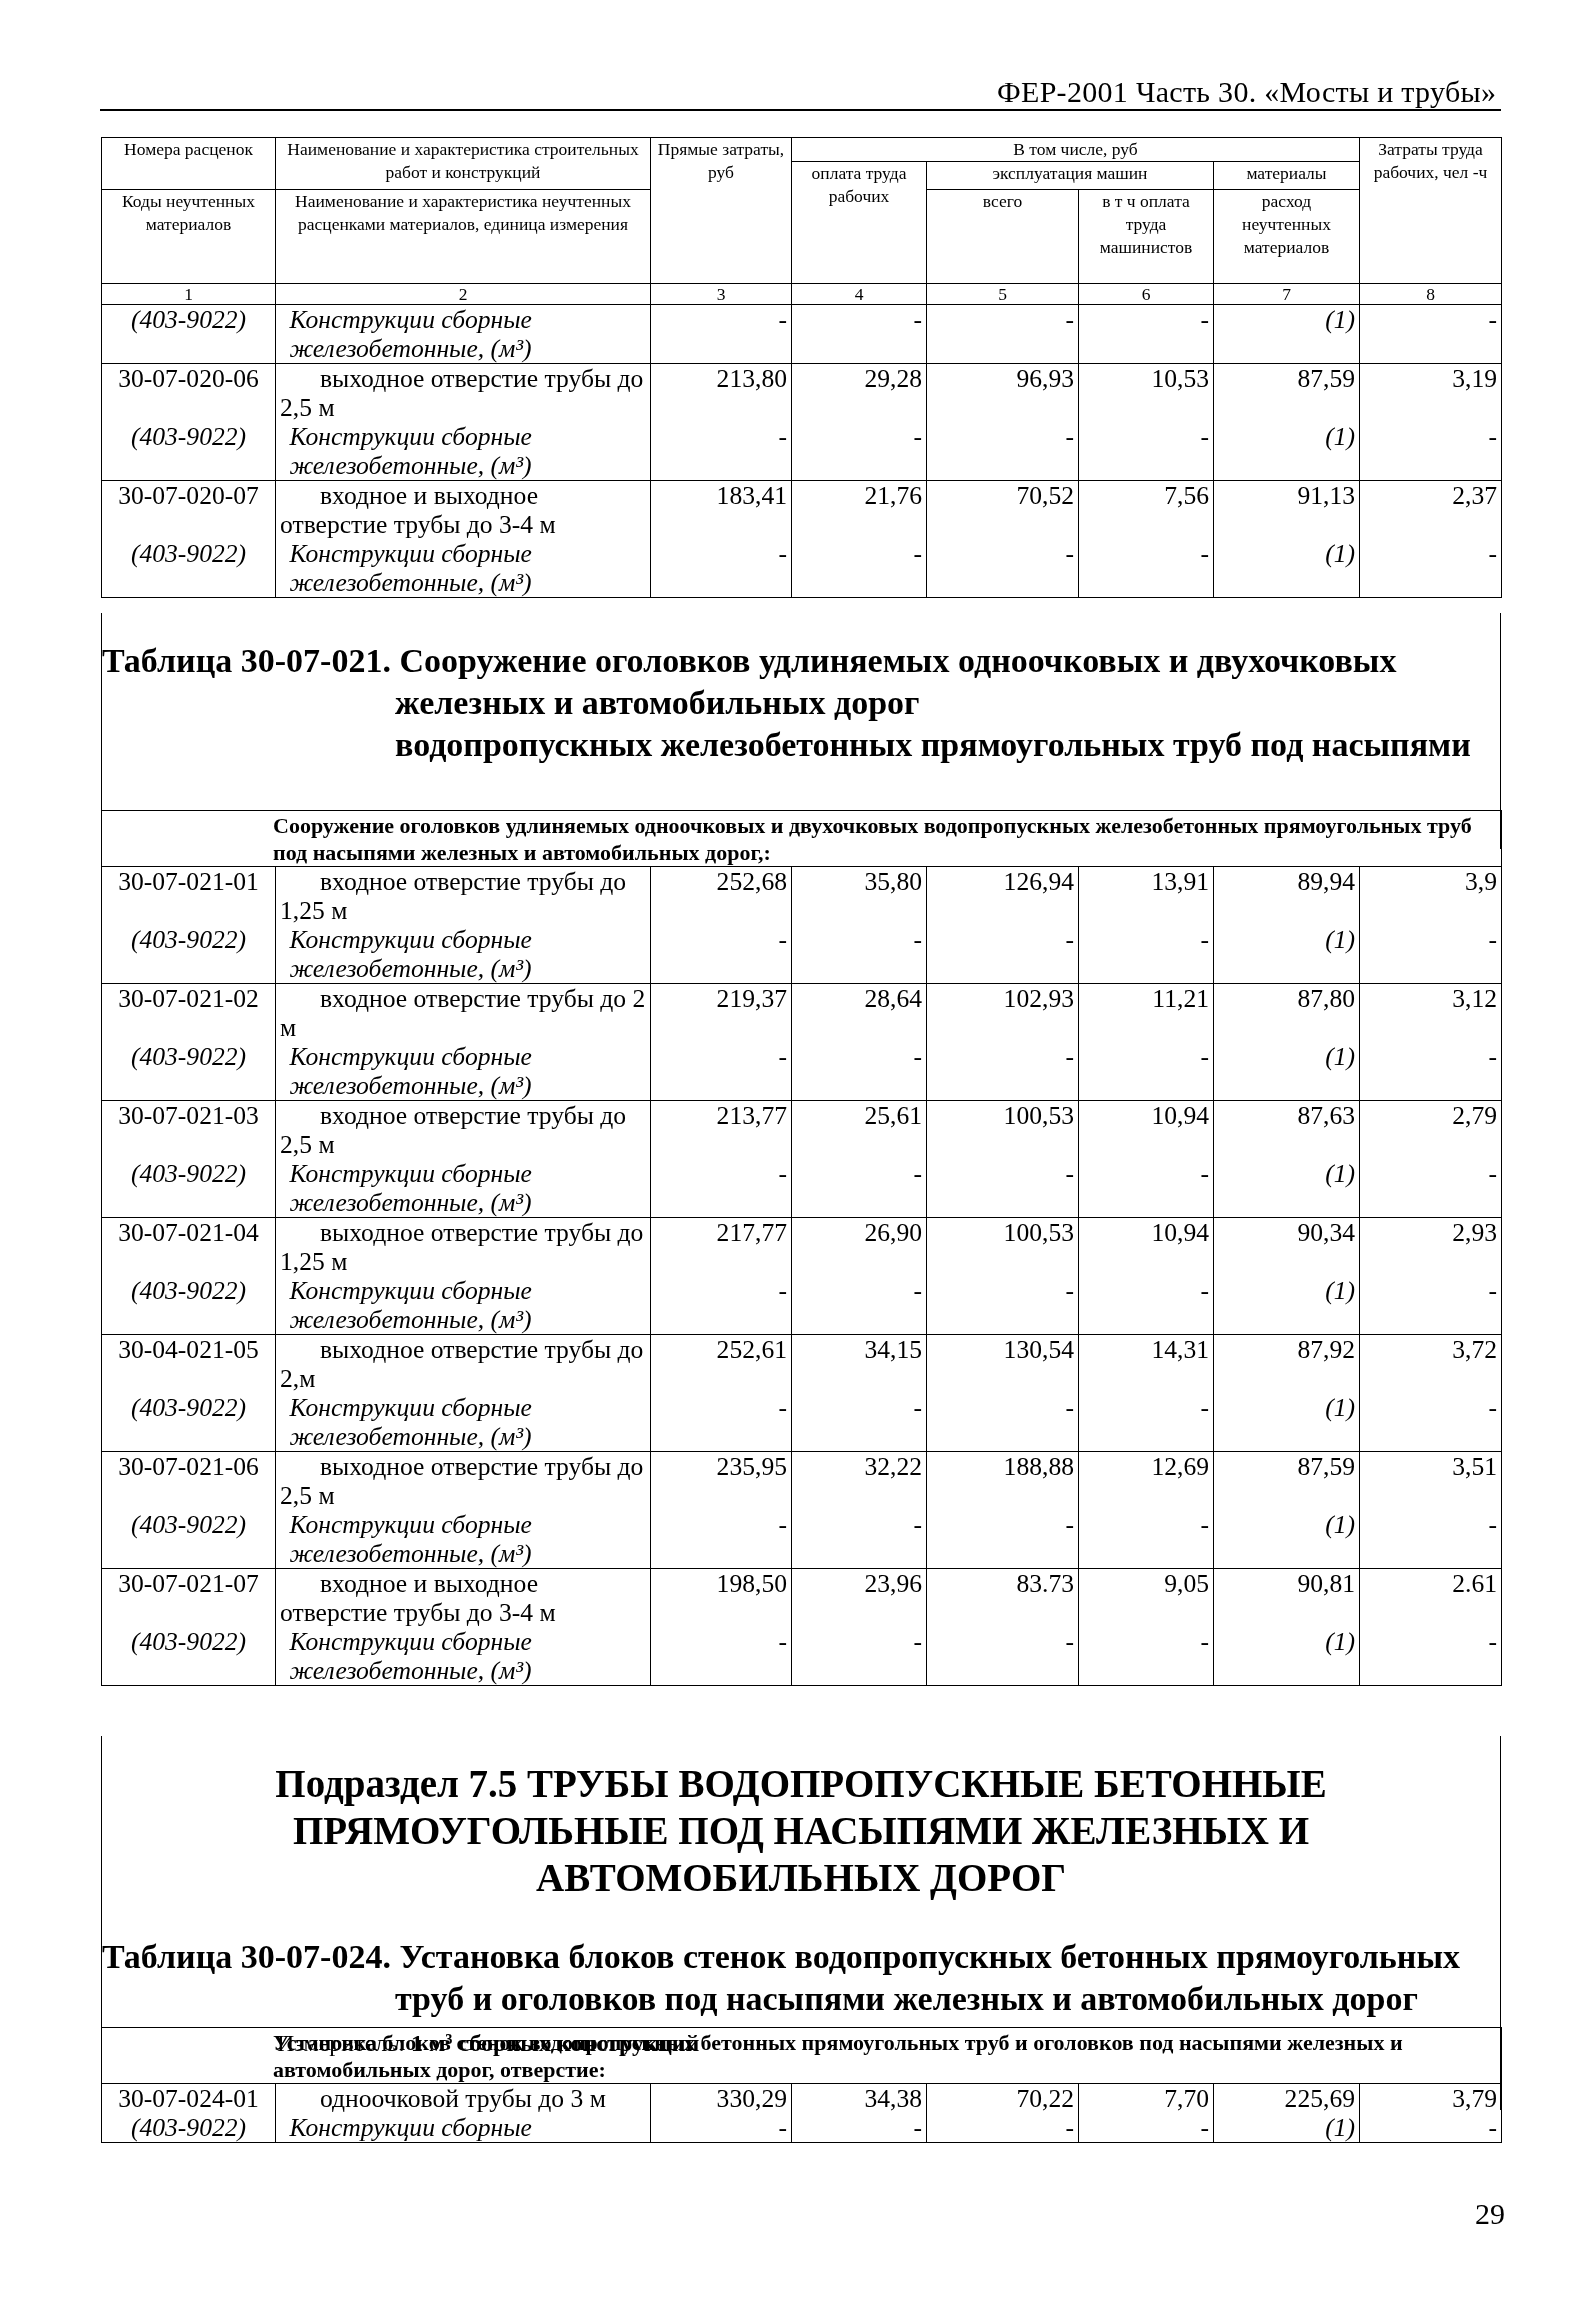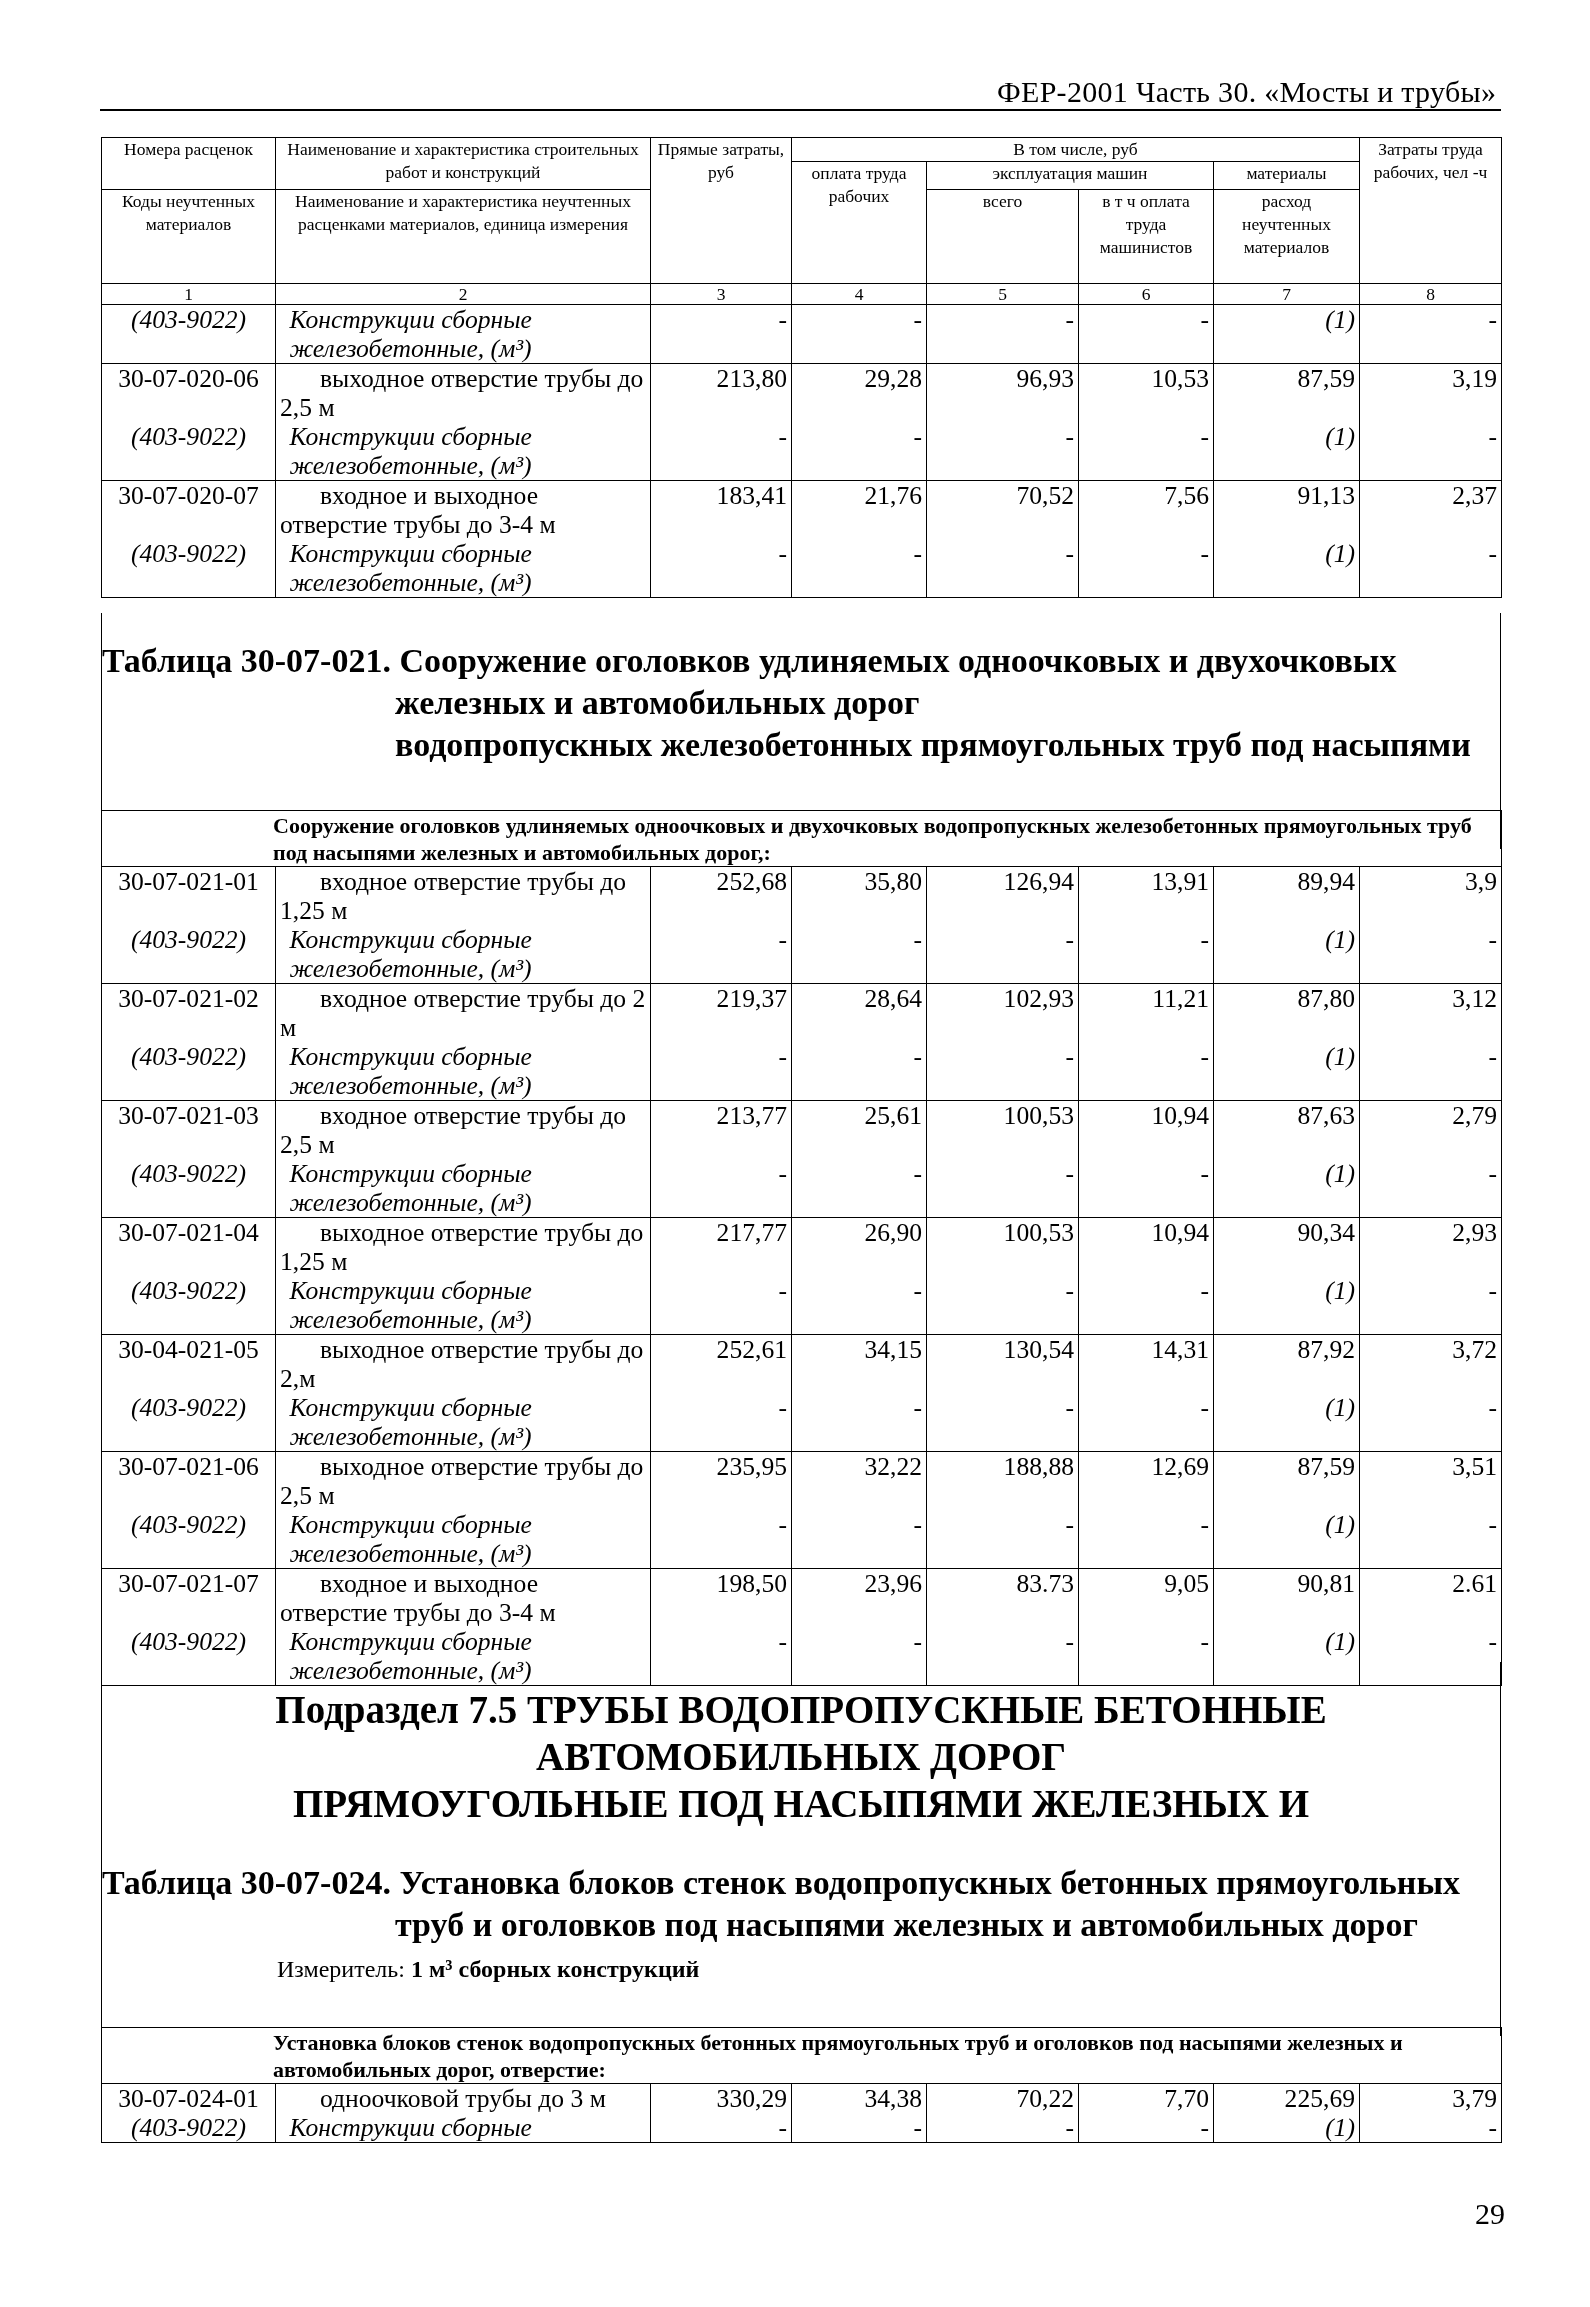--- a/index.html
+++ b/index.html
@@ -503,25 +503,25 @@
         </td>
         <td class="num cell-stack">
           <span>2.61</span>
           <span>&nbsp;</span>
           <span>-</span>
         </td>
       </tr>
     </tbody>
 </table>
 
-<div class="section" style="top:1662px; height:374px;">
+<div class="section" style="top:1736px; height:374px;">
   <div class="subsection" style="margin-top:24px;">
     <div>Подраздел 7.5 ТРУБЫ ВОДОПРОПУСКНЫЕ БЕТОННЫЕ</div>
+    <div>ПРЯМОУГОЛЬНЫЕ ПОД НАСЫПЯМИ ЖЕЛЕЗНЫХ И</div>
     <div>АВТОМОБИЛЬНЫХ ДОРОГ</div>
-    <div>ПРЯМОУГОЛЬНЫЕ ПОД НАСЫПЯМИ ЖЕЛЕЗНЫХ И</div>
   </div>
   <div class="tbl-title" style="margin-top:35px;">
     <span>Таблица 30-07-024.</span>
     <span>Установка блоков стенок водопропускных бетонных прямоугольных</span>
     <span class="indent">труб и оголовков под насыпями железных и автомобильных дорог</span>
   </div>
   <div class="measure" style="margin-top:6.7px;">
     <span>Измеритель:</span>
     <b>1 м³ сборных конструкций</b>
   </div>

